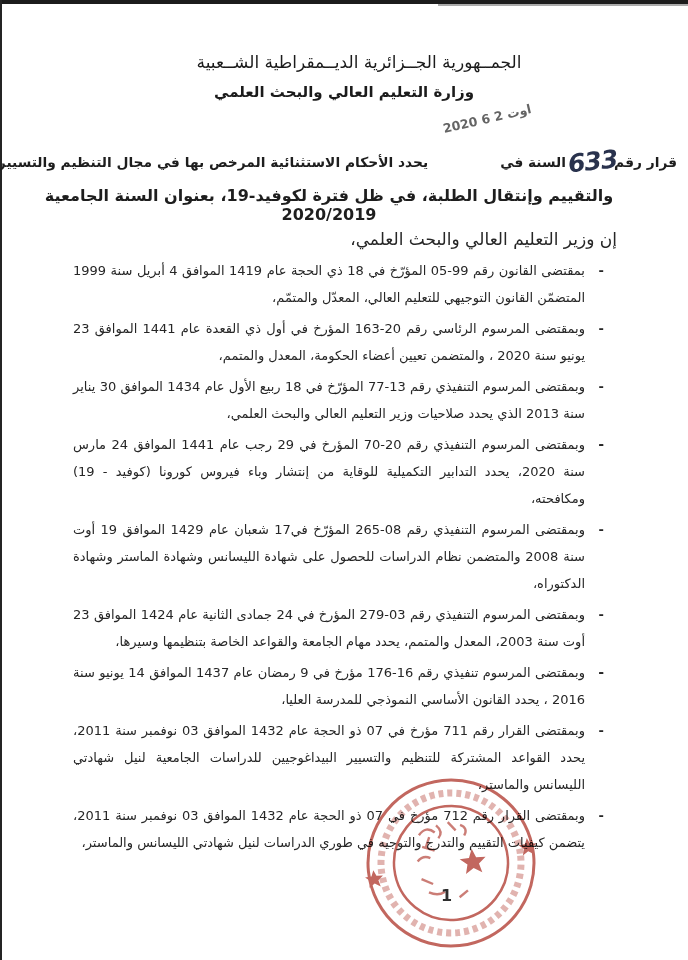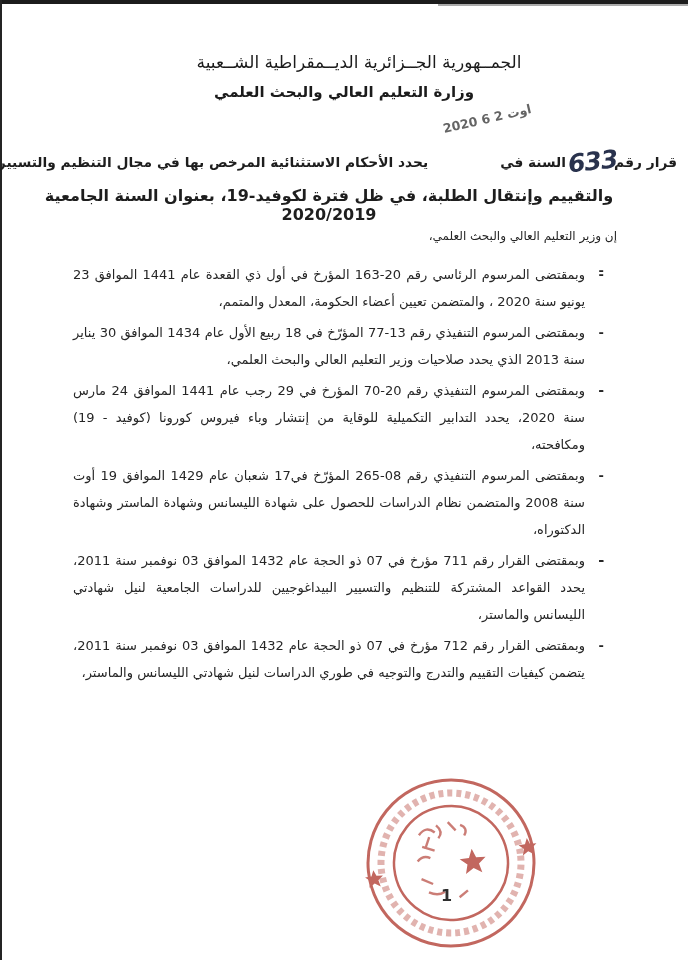--- a/index.html
+++ b/index.html
@@ -40,21 +40,21 @@
     margin:0 -3px 0 2px;line-height:1;position:relative;top:3px;
     letter-spacing:-1px;
   }
   .title2{
     position:absolute;top:186px;left:40px;right:70px;text-align:center;
     font-size:16px;font-weight:bold;color:#1e1e1e;
   }
 
   .preamble{
     position:absolute;top:229px;right:71px;left:71px;
-    font-size:12px;color:#262626;
+    font-size:17px;color:#262626;
   }
 
   .considerations{
     position:absolute;top:257px;right:103px;width:512px;
   }
   .item{
     position:relative;
     font-size:13px;line-height:27px;color:#262626;
     text-align:justify;
     margin-bottom:4px;
@@ -92,29 +92,29 @@
   <span class="handwritten">633</span>
   <span>السنة في</span>
   <span class="gap"></span>
   <span>يحدد الأحكام الاستثنائية المرخص بها في مجال التنظيم والتسيير البيداغوجيين</span>
 </div>
 <div class="title2">والتقييم  وإنتقال الطلبة، في ظل فترة لكوفيد-19، بعنوان السنة الجامعية 2020/2019</div>
 
 <div class="preamble">إن وزير التعليم العالي والبحث العلمي،</div>
 
 <div class="considerations">
-  <div class="item"><span class="marker">-</span></div>
+  <div class="item"><span class="marker">-</span><span>بمقتضى القانون رقم 99-05 المؤرّخ في 18 ذي الحجة عام 1419 الموافق 4 أبريل سنة 1999 المتضمّن القانون التوجيهي للتعليم العالي، المعدّل والمتمّم،</span></div>
   <div class="item"><span class="marker">-</span><span>وبمقتضى المرسوم الرئاسي رقم 20-163 المؤرخ في أول ذي القعدة عام 1441 الموافق 23 يونيو سنة 2020 ، والمتضمن تعيين أعضاء الحكومة، المعدل والمتمم،</span></div>
   <div class="item"><span class="marker">-</span><span>وبمقتضى المرسوم التنفيذي رقم 13-77 المؤرّخ في 18 ربيع الأول عام 1434 الموافق 30 يناير سنة 2013 الذي يحدد صلاحيات وزير التعليم العالي والبحث العلمي،</span></div>
   <div class="item"><span class="marker">-</span></div>
   <div class="item"><span class="marker">-</span><span>وبمقتضى المرسوم التنفيذي رقم 20-70 المؤرخ في 29 رجب عام 1441 الموافق 24 مارس سنة 2020، يحدد التدابير التكميلية للوقاية من إنتشار وباء فيروس كورونا (كوفيد - 19) ومكافحته،</span></div>
   <div class="item"><span class="marker">-</span><span>وبمقتضى المرسوم التنفيذي رقم 08-265 المؤرّخ في17 شعبان عام 1429 الموافق 19 أوت سنة 2008 والمتضمن نظام الدراسات للحصول على شهادة الليسانس وشهادة الماستر وشهادة الدكتوراه،</span></div>
+  <div class="item"><span class="marker">-</span><span>وبمقتضى المرسوم التنفيذي رقم 03-279 المؤرخ في 24 جمادى الثانية عام 1424 الموافق 23 أوت سنة 2003، المعدل والمتمم، يحدد مهام الجامعة والقواعد الخاصة بتنظيمها وسيرها،</span></div>
   <div class="item"><span class="marker">-</span></div>
-  <div class="item"><span class="marker">-</span></div>
-  <div class="item"><span class="marker">-</span></div>
+  <div class="item"><span class="marker">-</span><span>وبمقتضى المرسوم تنفيذي رقم 16-176 مؤرخ في 9 رمضان عام 1437 الموافق 14 يونيو سنة 2016 ، يحدد القانون الأساسي النموذجي للمدرسة العليا،</span></div>
   <div class="item"><span class="marker">-</span><span>وبمقتضى القرار رقم 711 مؤرخ في 07 ذو الحجة عام 1432 الموافق 03 نوفمبر سنة 2011، يحدد القواعد المشتركة للتنظيم والتسيير البيداغوجيين للدراسات الجامعية لنيل شهادتي الليسانس والماستر،</span></div>
   <div class="item"><span class="marker">-</span><span>وبمقتضى القرار رقم 712 مؤرخ في 07 ذو الحجة عام 1432 الموافق 03 نوفمبر سنة 2011، يتضمن كيفيات التقييم والتدرج والتوجيه في طوري الدراسات لنيل شهادتي الليسانس والماستر،</span></div>
 </div>
 
 <svg class="seal" viewBox="0 0 182 182" xmlns="http://www.w3.org/2000/svg">
   <g stroke="#b5453b" fill="none">
     <circle cx="91" cy="91" r="83" stroke-width="3"></circle>
     <circle cx="91" cy="91" r="57" stroke-width="2.5"></circle>
 
     <circle cx="91" cy="91" r="70" stroke-width="7" stroke-dasharray="5 4" opacity="0.5"></circle>

